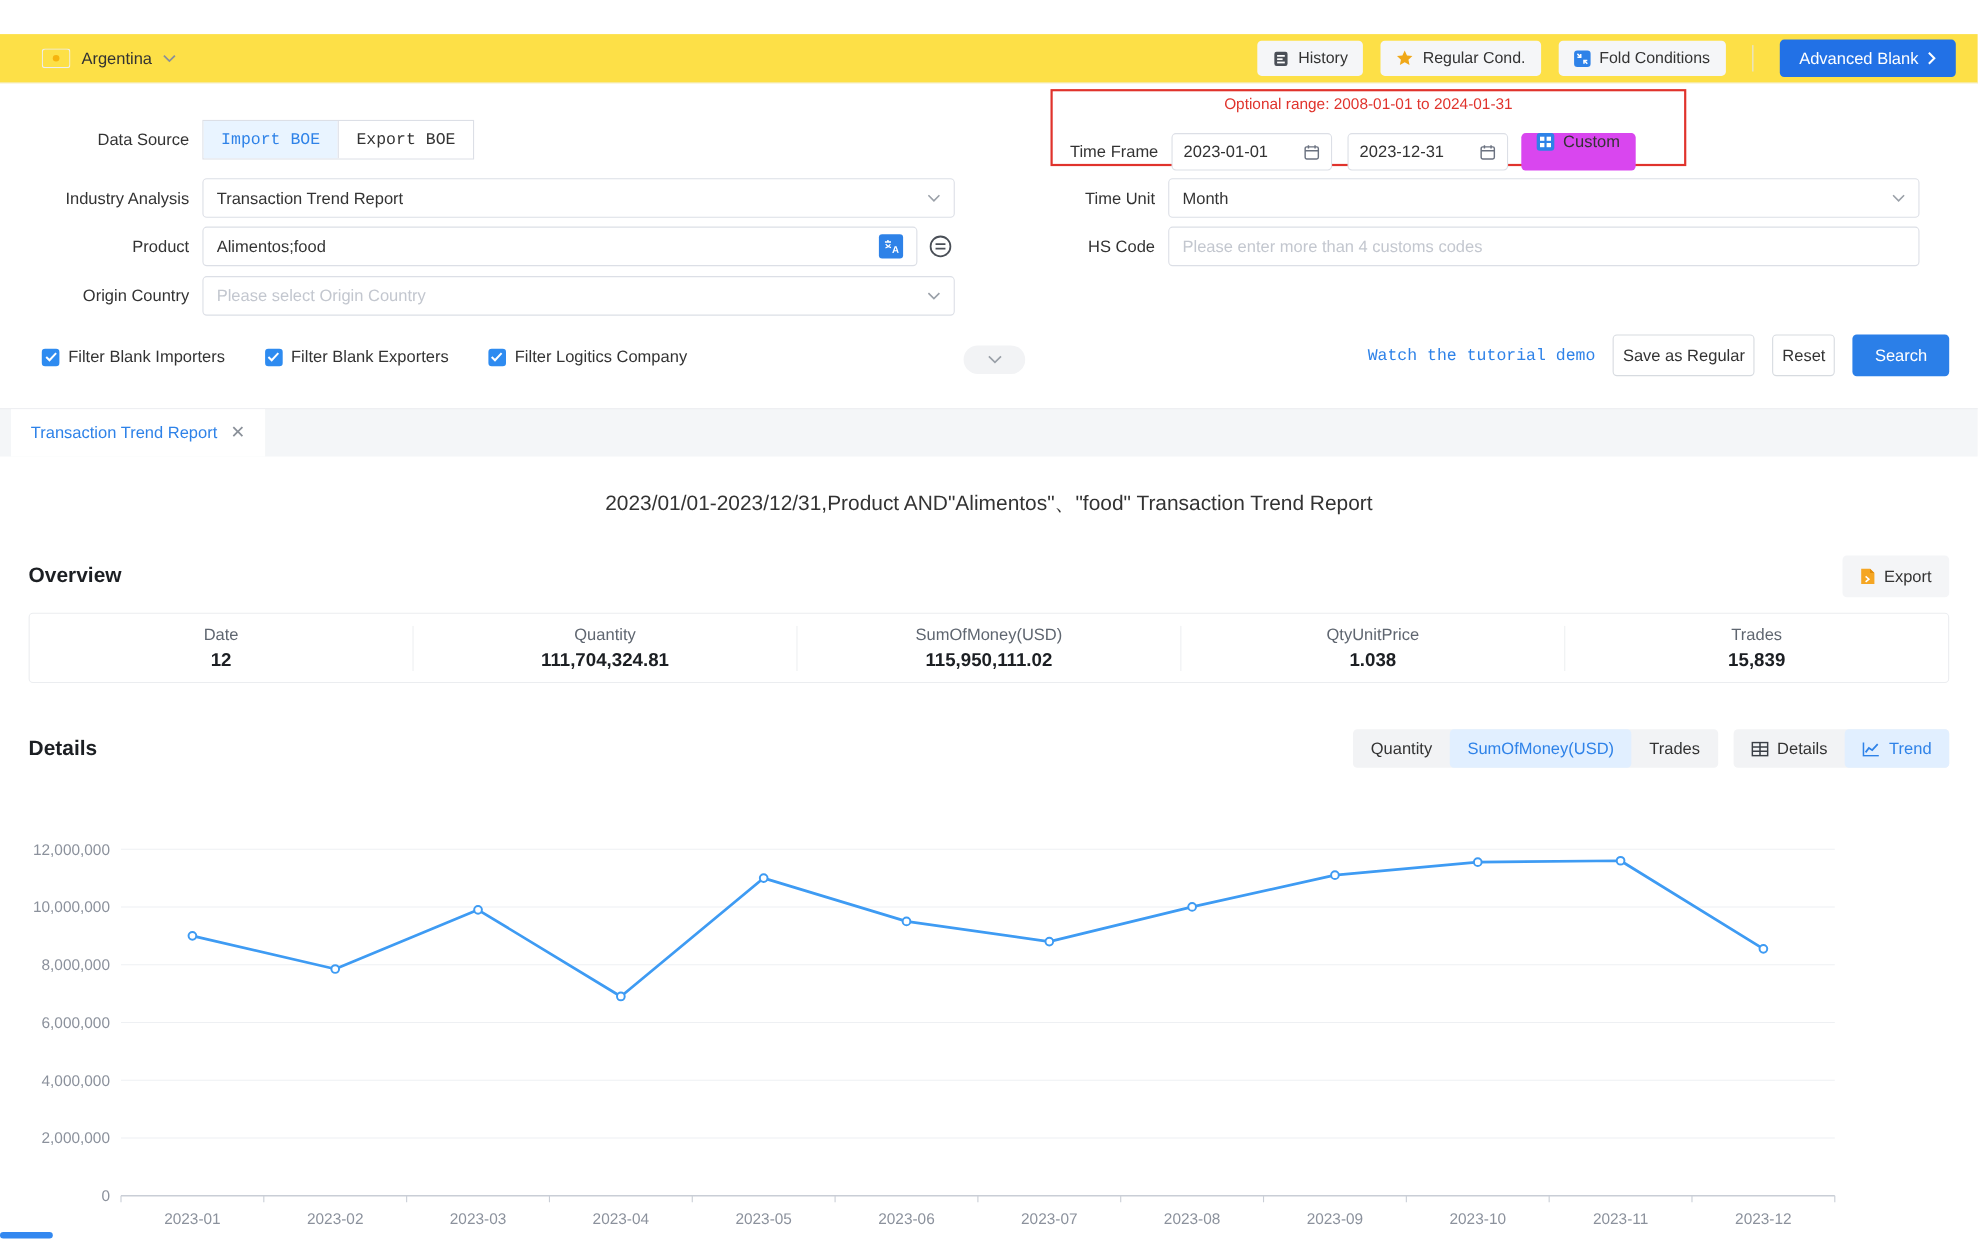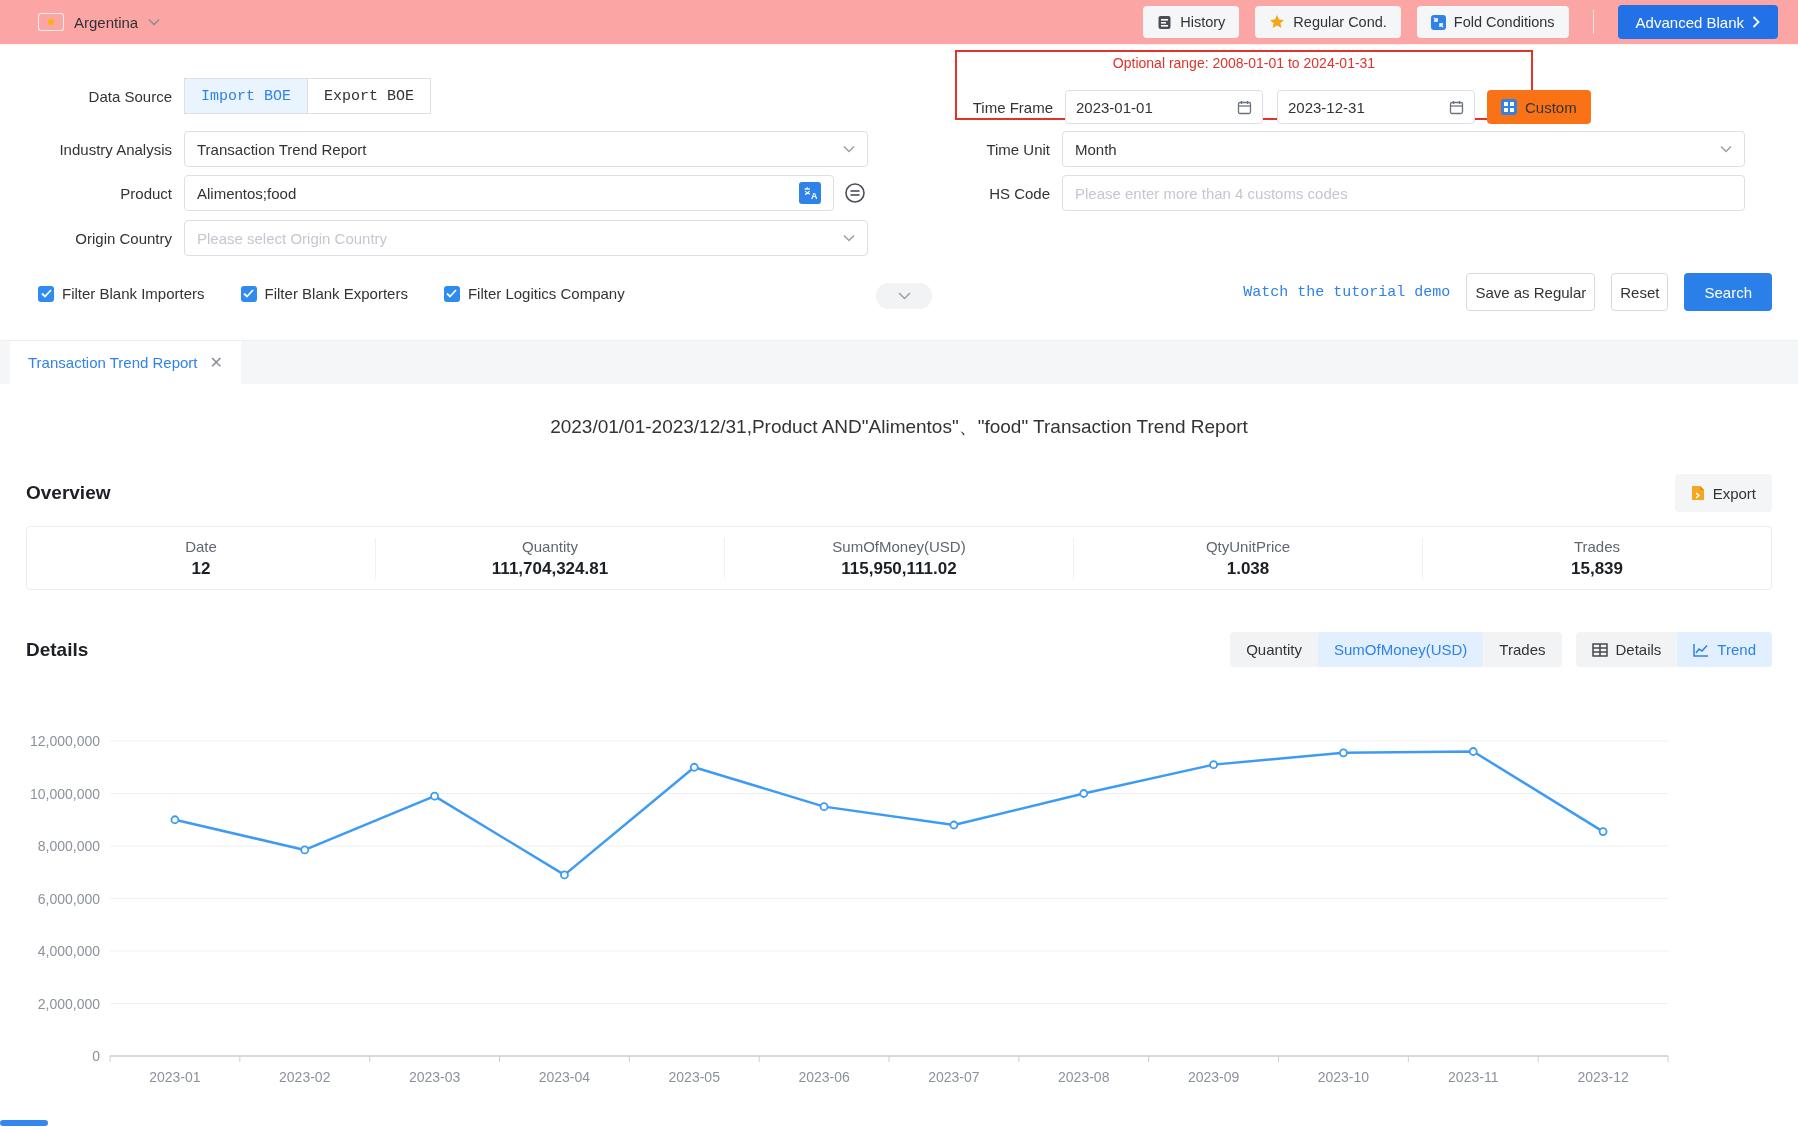--- a/index.html
+++ b/index.html
@@ -2,21 +2,21 @@
 <html><head>
 <meta charset="utf-8">
 <style>
   * { margin:0; padding:0; box-sizing:border-box; }
   html,body { width:1798px; height:1127px; }
   body {
     font-family:"Liberation Sans","DejaVu Sans",sans-serif;
     background:#fff; color:#333; position:relative; overflow:hidden;
   }
   
-  .topbar { height:45px; display:flex; align-items:center; padding:0 20px; background:#fca5a5; border-bottom:1px solid #f2f3f5; }
+  .topbar { height:45px; display:flex; align-items:center; padding:0 20px; background:#fde047; border-bottom:1px solid #f2f3f5;margin-top:31px; }
   .country-selector { display:flex; align-items:center; gap:10px; margin-left:18px; cursor:pointer; }
   .flag { width:26px; height:18px; border-radius:3px; overflow:hidden; position:relative; box-shadow:0 0 0 1px #eee inset; }
   .flag .s1,.flag .s3 { height:6px; background:#74acdf; }
   .flag .s2 { height:6px; background:#ffffff; }
   .flag .sun { position:absolute; left:50%; top:50%; width:6px; height:6px; margin:-3px 0 0 -3px; border-radius:50%; background:#f6b40e; }
   .country-name { font-size:15px; color:#333; }
   .topbar-actions { margin-left:auto; display:flex; align-items:center; gap:16px; }
   .btn-grey { display:flex; align-items:center; gap:8px; height:32px; padding:0 14px; background:#f5f6f8; border:none; border-radius:4px; font-size:14.5px; color:#333; cursor:pointer; font-family:inherit; }
   .v-divider { width:1px; height:24px; background:#e3e5e8; margin:0 8px; }
   .btn-primary { display:flex; align-items:center; gap:8px; height:34px; padding:0 18px; background:#2271e6; border:none; border-radius:4px; color:#fff; font-size:15px; cursor:pointer; font-family:inherit; }
@@ -35,23 +35,23 @@
   .select-value { font-size:15px; color:#333; flex:1; }
   .placeholder { color:#c3c7cf; }
   .chevron-down { flex:none; }
   .text-input { flex:1; border:none; outline:none; font-size:15px; color:#333; font-family:inherit; background:transparent; min-width:0; }
   .text-input::placeholder { color:#c3c7cf; }
   
   .red-box { position:absolute; left:955px; top:5px; width:578px; height:70px; border:2px solid #e0332c; }
   .optional-range { color:#e0332c; font-size:14px; text-align:center; padding-top:3px; }
   .tf-row { display:flex; align-items:center; margin-top:19px; padding:0 8px; }
   .tf-label { width:88px; text-align:right; margin-right:12px; font-size:15px; color:#333; flex:none; }
-  .date-input { width:198px; height:34px; border:1px solid #dcdfe6; border-radius:4px; display:flex; align-items:center; padding:0 10px; background:#fff; }
+  .date-input { width:146px; height:34px; border:1px solid #dcdfe6; border-radius:4px; display:flex; align-items:center; padding:0 10px; background:#fff; }
   .date-input + .date-input { margin-left:14px; }
-  .btn-custom { margin-left:12px; height:34px; display:flex; align-items:center; gap:8px; padding:0 14px; background:#f97316; border:none; border-radius:4px; font-size:15px; color:#333; cursor:pointer; font-family:inherit; }
+  .btn-custom { margin-left:12px; height:34px; display:flex; gap:8px; padding:0 14px; background:#d946ef; border:none; border-radius:4px; font-size:15px; color:#333; cursor:pointer; font-family:inherit; }
   .icon-sq { width:16px; height:16px; border-radius:3px; background:#2e82e8; display:flex; align-items:center; justify-content:center; flex:none; }
   .translate-btn { width:22px; height:22px; border-radius:3px; background:#2e82e8; display:flex; align-items:center; justify-content:center; flex:none; margin-left:8px; cursor:pointer; border:none; }
   .annot-btn { width:24px; height:24px; margin-left:10px; cursor:pointer; background:none; border:none; flex:none; display:flex; align-items:center; }
   
   .cb-row { position:absolute; left:38px; top:240px; display:flex; align-items:center; gap:36px; }
   .cb-item { display:flex; align-items:center; gap:8px; cursor:pointer; }
   .cb-box { width:16px; height:16px; border-radius:3px; background:#2e8bf0; display:flex; align-items:center; justify-content:center; flex:none; }
   .cb-label { font-size:15px; color:#333; }
   .expand-pill { position:absolute; left:876px; top:238px; width:56px; height:26px; border-radius:13px; background:#f2f3f5; display:flex; align-items:center; justify-content:center; cursor:pointer; border:none; }
   

